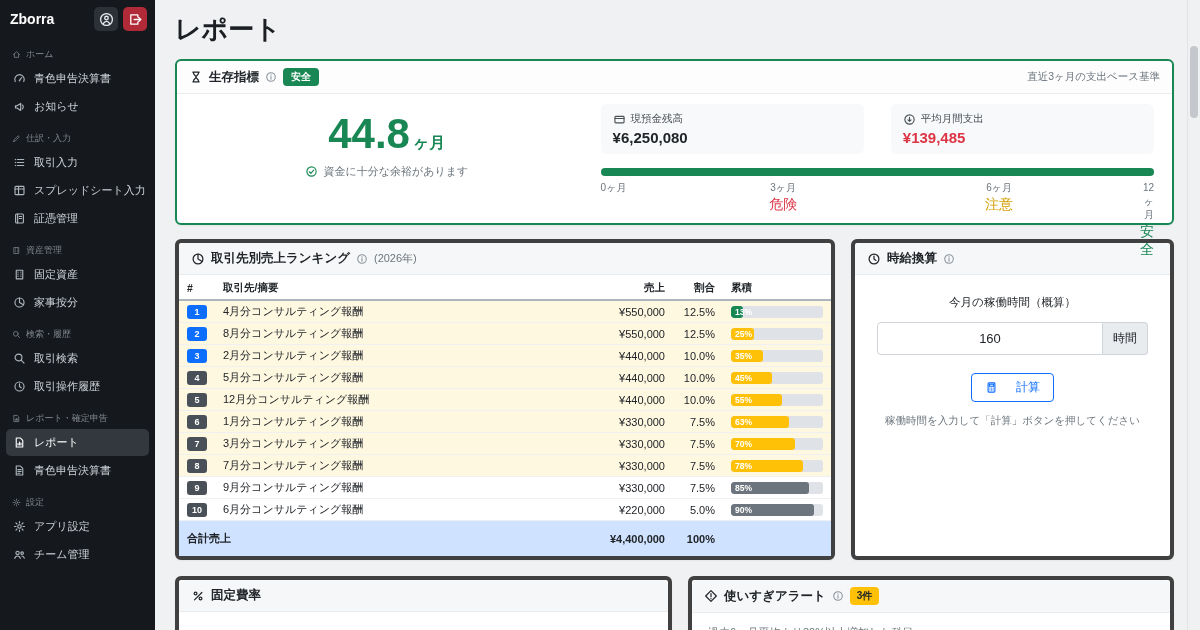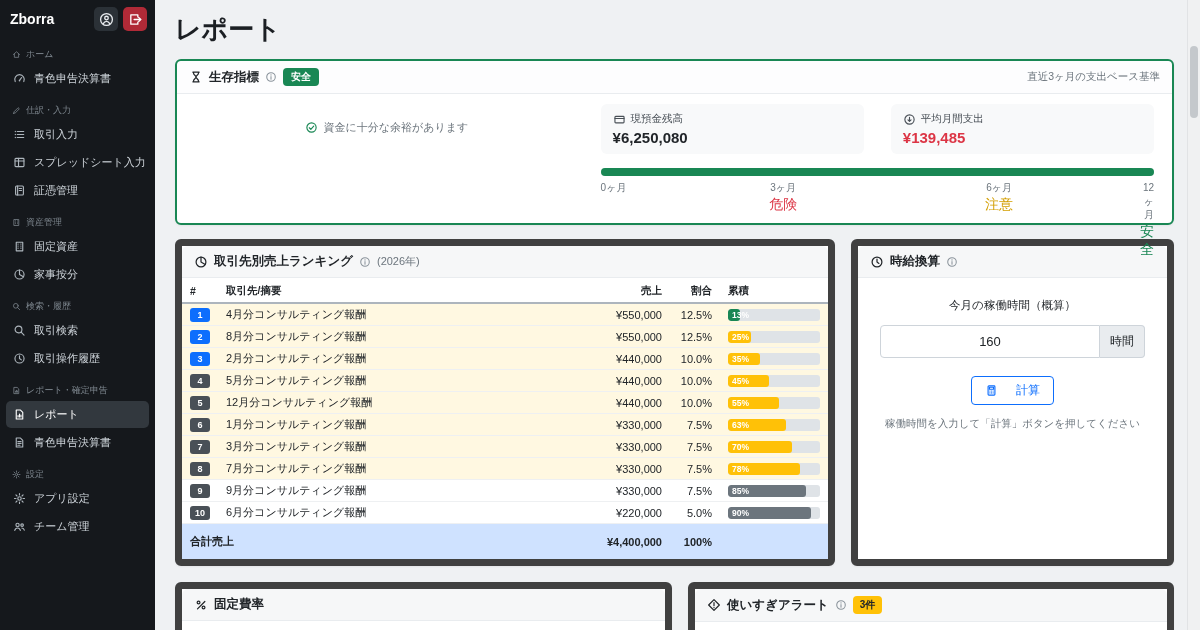--- a/index.html
+++ b/index.html
@@ -26,21 +26,21 @@
   .nav-label{display:flex;align-items:center;gap:5px;padding:11px 12px 3px;font-size:9px;color:#7d868e}
   .nav-item{display:flex;align-items:center;gap:8px;margin:1px 6px;padding:6px 7px;font-size:11px;color:#ced4da;border-radius:5px;cursor:pointer;white-space:nowrap}
   .nav-item .ic{color:#aeb6bd}
   .nav-item.active{background:#32383e;color:#fff}
   .nav-item.active .ic{color:#fff}
 
   
   .main{flex:1;padding:8px 26px 0 20px;position:relative;overflow:hidden}
   .page-title{font-size:26px;font-weight:bold;margin:4px 0 12px;color:#1b1f23}
 
-  .card{background:#fff;border:7px solid #404040;border-radius:6px;box-shadow:0 1px 2px rgba(0,0,0,.05)}
+  .card{background:#fff;border:4px solid #404040;border-radius:6px;box-shadow:0 1px 2px rgba(0,0,0,.05)}
   .card-header{display:flex;align-items:center;gap:6px;padding:7px 12px;background:#f6f7f8;border-bottom:1px solid #e9ecef;font-size:12.5px;font-weight:bold;border-radius:6px 6px 0 0}
   .hdr-note{margin-left:auto;font-weight:normal;font-size:10.5px;color:#6c757d}
   .hdr-sub{font-weight:normal;color:#6c757d;font-size:11px}
 
   .badge-green{background:var(--green);color:#fff;font-size:10px;font-weight:bold;padding:2px 8px;border-radius:4px}
   .badge-amber{background:var(--amber);color:#212529;font-size:10px;font-weight:bold;padding:2px 7px;border-radius:4px}
 
   
   .survival{border:2px solid var(--green);margin-bottom:14px}
   .survival .card-header{background:#fdfdfe}
@@ -262,20 +262,26 @@
             <use href="#i-house"></use>
           </svg>
           <span>ホーム</span>
         </div>
         <div class="nav-item">
           <svg class="ic ic-s">
             <use href="#i-speedo"></use>
           </svg>
           <span>青色申告決算書</span>
         </div>
+        <div class="nav-item">
+          <svg class="ic ic-s">
+            <use href="#i-mega"></use>
+          </svg>
+          <span>お知らせ</span>
+        </div>
         <div class="nav-label">
           <svg class="ic ic-xs">
             <use href="#i-pencil"></use>
           </svg>
           <span>仕訳・入力</span>
         </div>
         <div class="nav-item">
           <svg class="ic ic-s">
             <use href="#i-list"></use>
           </svg>
@@ -378,20 +384,21 @@
           </svg>
         <span>生存指標</span>
         <svg class="ic ic-info">
             <use href="#i-info"></use>
           </svg>
         <span class="badge-green">安全</span>
         <span class="hdr-note">直近3ヶ月の支出ベース基準</span>
       </div>
       <div class="surv-body">
         <div class="surv-left">
+          <div class="surv-num"><span>44.8</span><span class="unit">ヶ月</span></div>
           <div class="surv-msg">
             <svg class="ic ic-s">
                 <use href="#i-check"></use>
               </svg>
             <span>資金に十分な余裕があります</span>
           </div>
         </div>
         <div class="surv-right">
           <div class="stat-boxes">
             <div class="stat-box">

